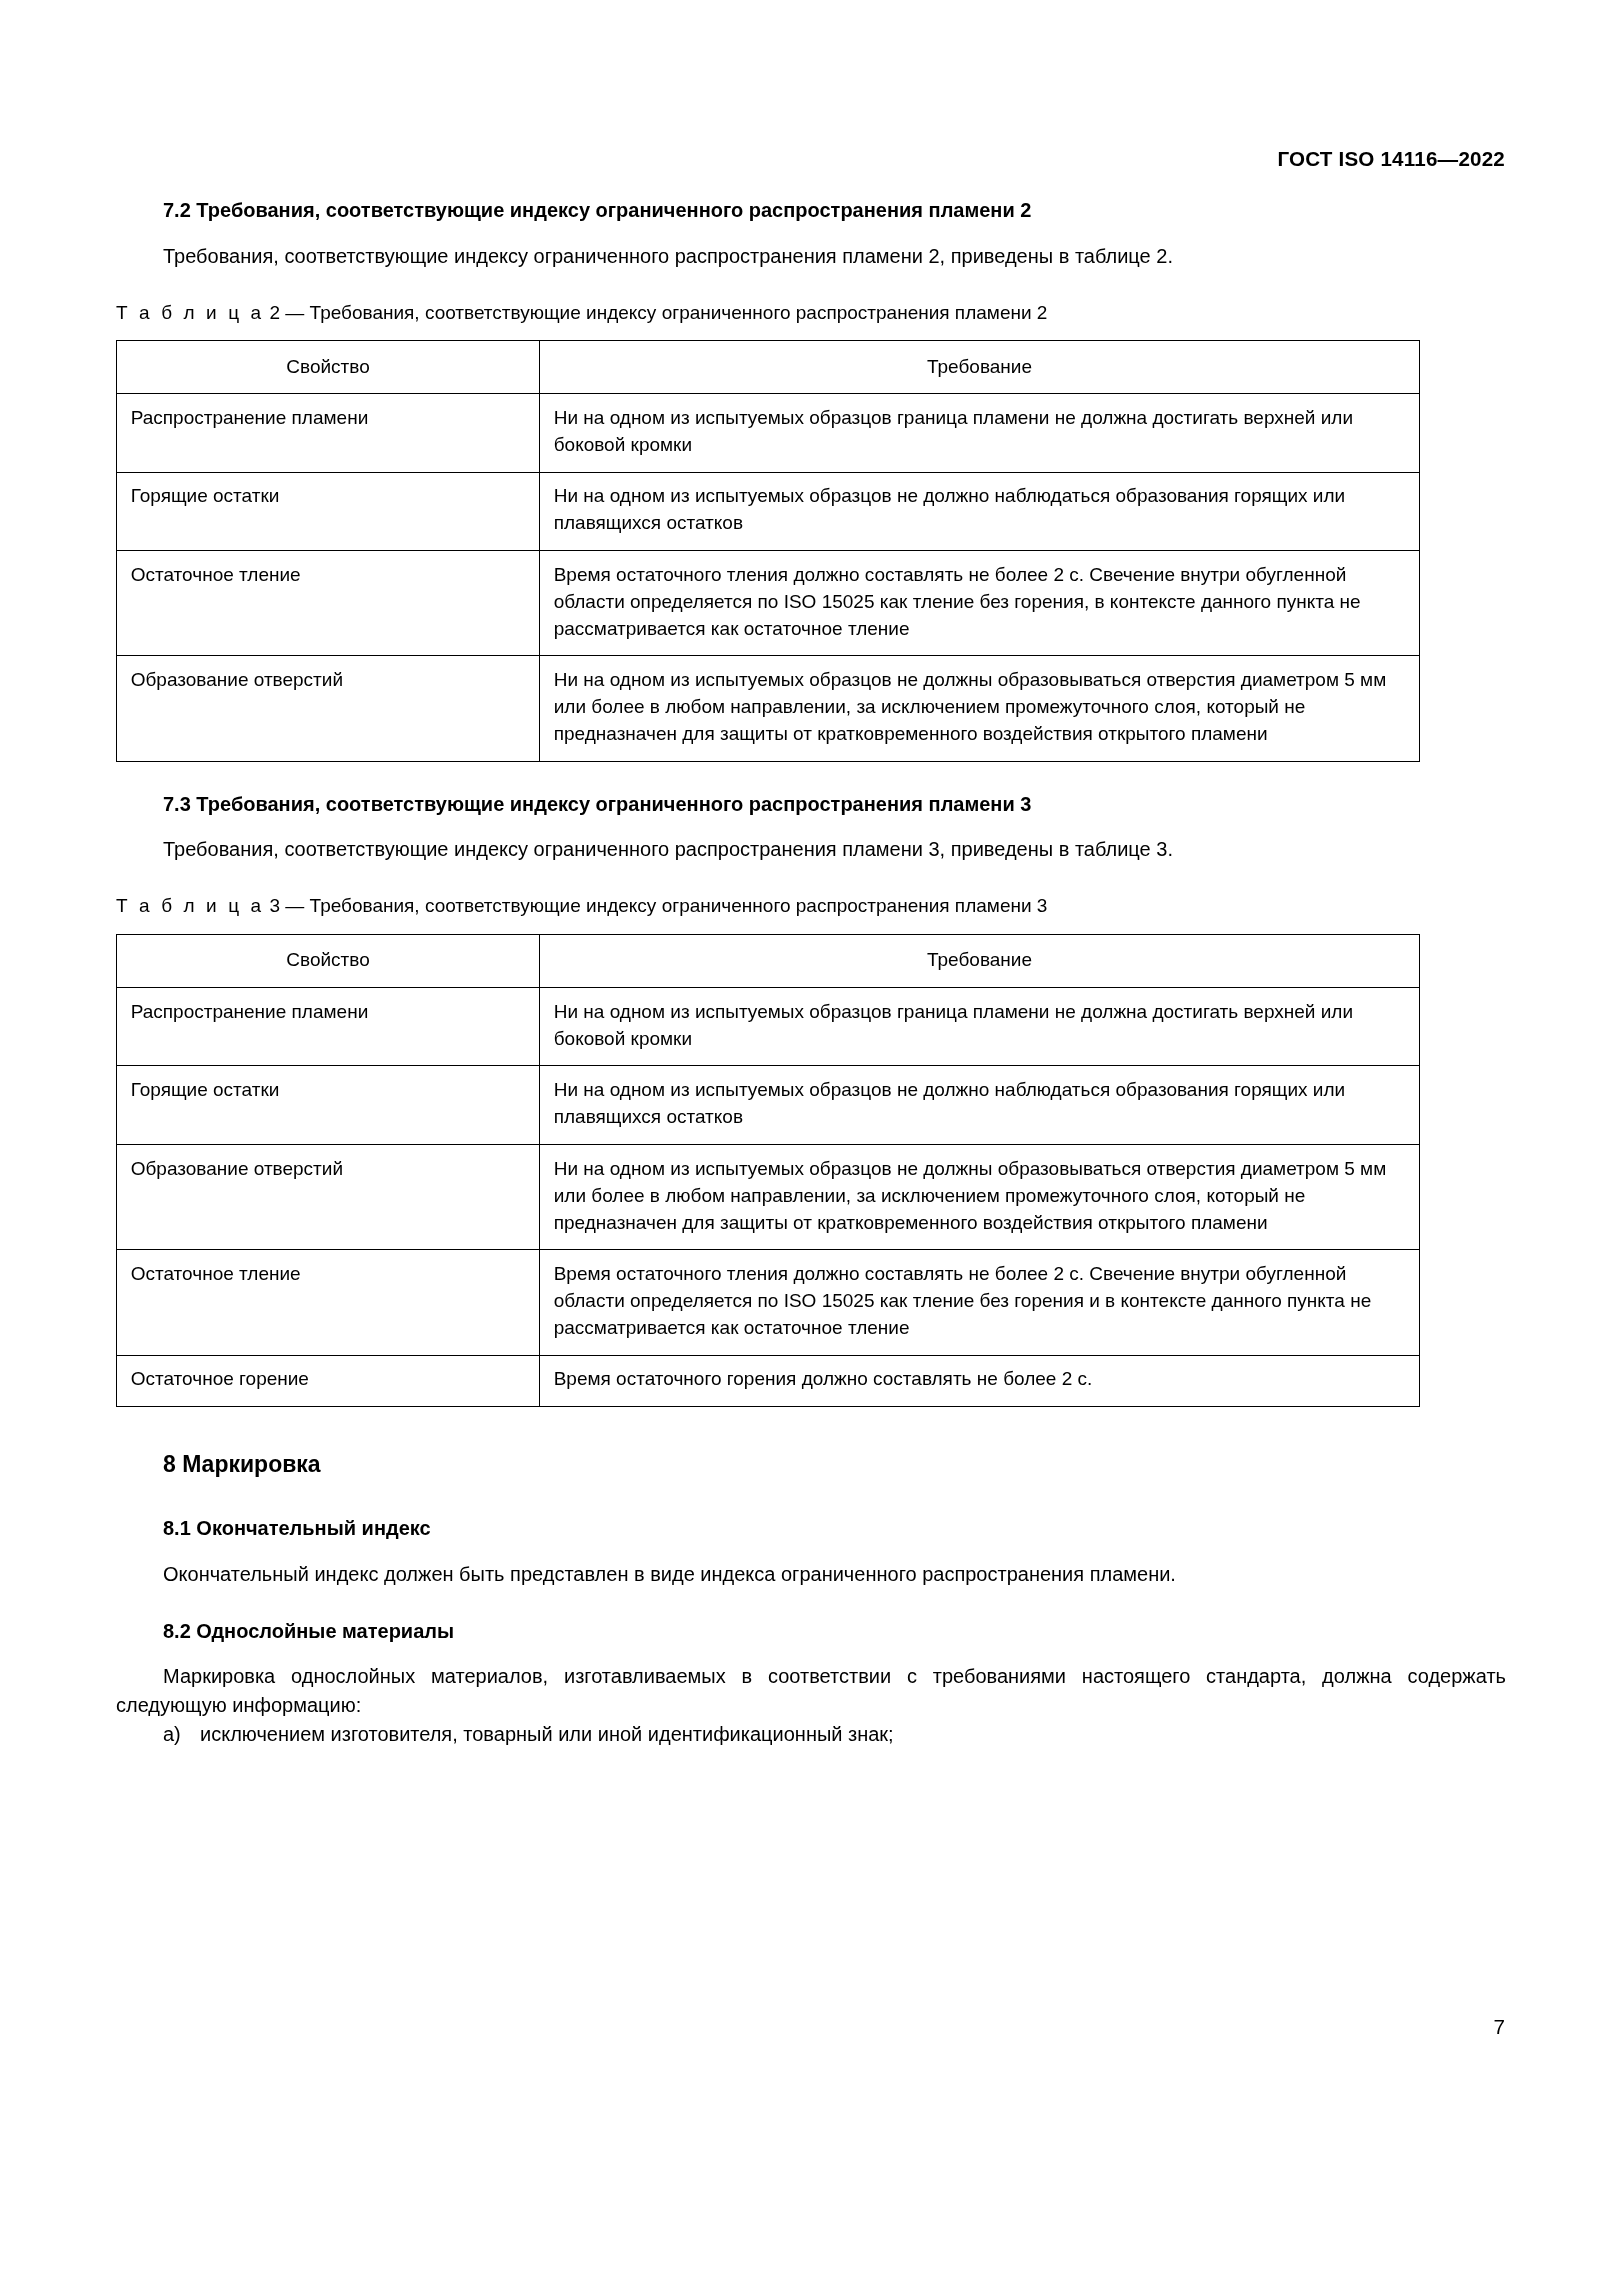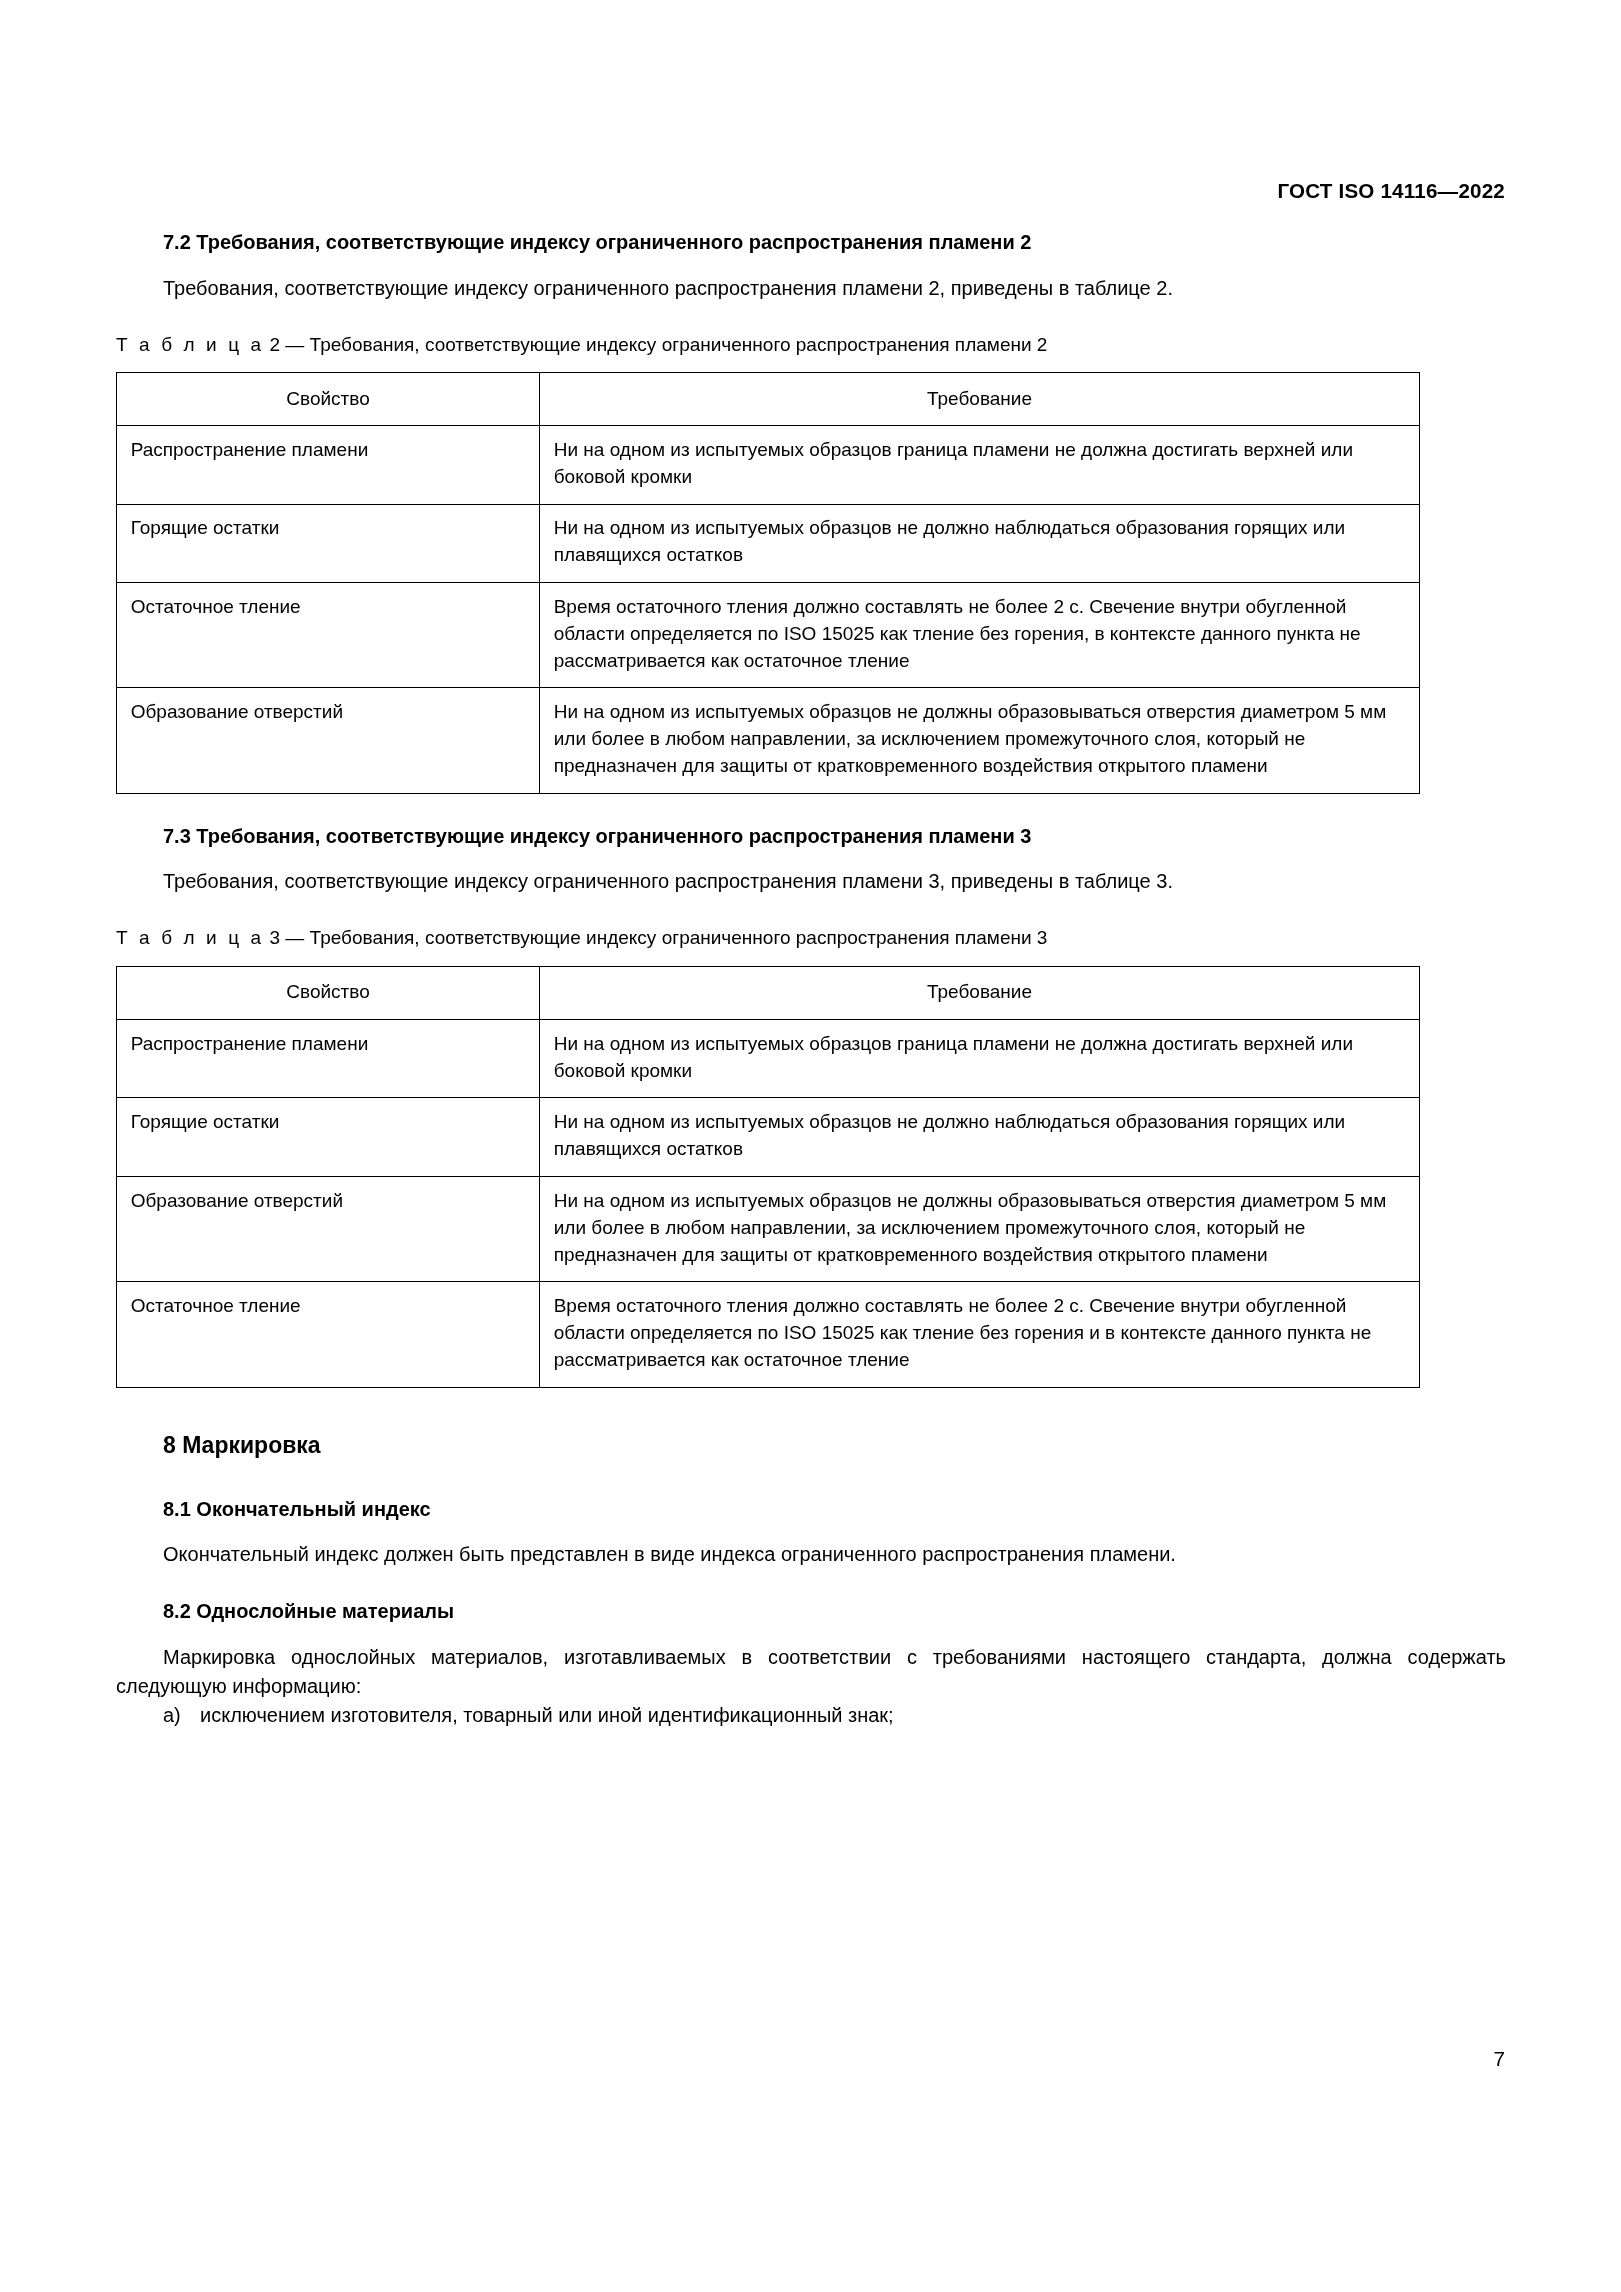--- a/index.html
+++ b/index.html
@@ -14,21 +14,20 @@
     color: #000000;
     position: relative;
     overflow: hidden;
   }
   .page {
     position: relative;
     width: 1621px;
     height: 2169px;
     box-sizing: border-box;
     padding: 0;
-    margin-top: 32px;
   }
   .header {
     position: absolute;
     top: 147px;
     right: 116px;
     font-size: 20.6px;
     font-weight: bold;
     letter-spacing: 0.2px;
     text-align: right;
   }
@@ -205,20 +204,24 @@
           <td class="reqt">Ни на одном из испытуемых образцов не должно наблюдаться образования горящих или плавящихся остатков</td>
         </tr>
         <tr>
           <td class="prop">Образование отверстий</td>
           <td class="reqt">Ни на одном из испытуемых образцов не должны образовываться отверстия диаметром 5 мм или более в любом направлении, за исключением промежуточного слоя, который не предназначен для защиты от кратковременного воздействия открытого пламени</td>
         </tr>
         <tr>
           <td class="prop">Остаточное тление</td>
           <td class="reqt">Время остаточного тления должно составлять не более 2 с. Свечение внутри обугленной области определяется по ISO 15025 как тление без горения и в контексте данного пункта не рассматривается как остаточное тление</td>
         </tr>
+        <tr>
+          <td class="prop">Остаточное горение</td>
+          <td class="reqt">Время остаточного горения должно составлять не более 2 с.</td>
+        </tr>
       </tbody>
     </table>
 
     <div class="spacer-44"></div>
 
     <h2 class="section">8  Маркировка</h2>
 
     <div class="spacer-36"></div>
 
     <h3 class="clause">8.1  Окончательный индекс</h3>

